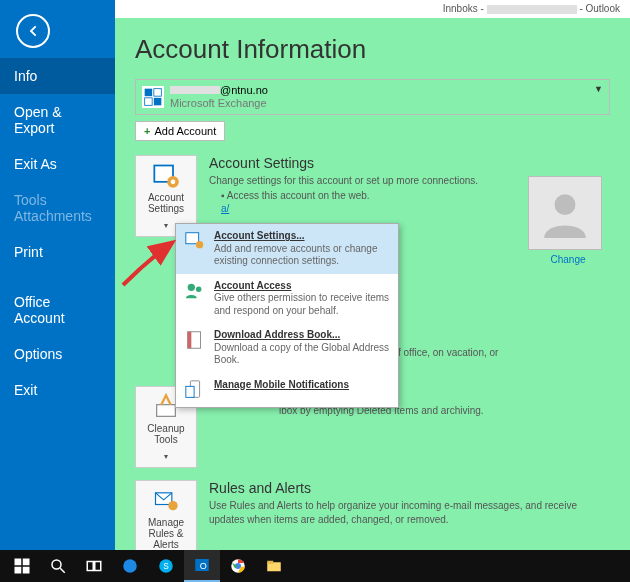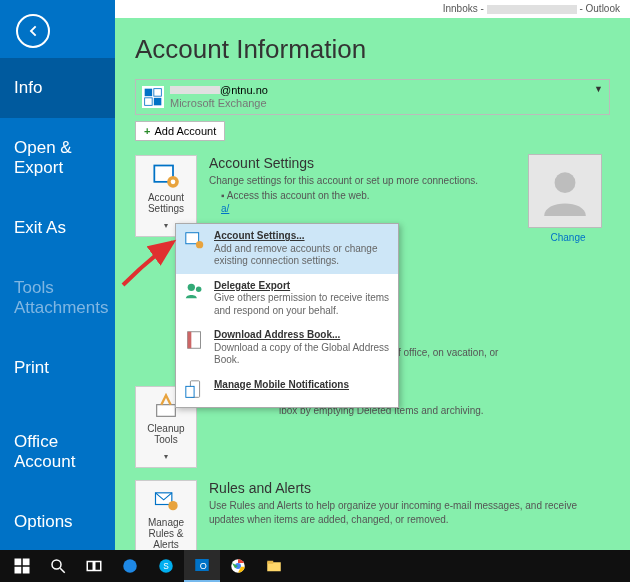--- a/index.html
+++ b/index.html
@@ -3,21 +3,21 @@
 <meta charset="utf-8">
 <style>
 * { margin: 0; padding: 0; box-sizing: border-box; font-family: "Segoe UI", Arial, sans-serif; }
 body { width: 630px; height: 582px; background: #fff; position: relative; overflow: hidden; }
 
 .toprow { position: absolute; top: 0; left: 0; right: 0; height: 18px; font-size: 10px; color: #555; text-align: right; padding-right: 10px; line-height: 18px; background: #fff; }
 
 .sidebar { position: absolute; top: 0; left: 0; width: 115px; height: 550px; background: #0072c6; color: #fff; }
 .back-btn { width: 34px; height: 34px; border: 2px solid #fff; border-radius: 50%; margin: 14px 0 10px 16px; display: flex; align-items: center; justify-content: center; cursor: pointer; }
 .back-btn svg { width: 16px; height: 16px; fill: #fff; }
-.side-item { padding: 20px 14px; font-size: 17px; cursor: pointer; color: #fff; }
+.side-item { padding: 10px 14px; font-size: 14px; cursor: pointer; color: #fff; }
 .side-item.sel { background: #005a9e; }
 .side-item.dis { color: #7fb6e2; cursor: default; }
 .side-gap { height: 14px; }
 
 .main { position: absolute; left: 115px; top: 18px; right: 0; bottom: 32px; padding: 12px 20px; background: #86efac; overflow: hidden; }
 h1 { font-size: 26px; font-weight: 300; color: #333; margin: 4px 0 14px 0; }
 
 .acct-box { border: 1px solid #bbb; padding: 4px 6px; display: flex; align-items: center; font-size: 11px; position: relative; }
 .acct-box .logo { width: 22px; height: 22px; background: #fff; margin-right: 6px; display: flex; align-items: center; justify-content: center; }
 .acct-box .logo svg { width: 20px; height: 20px; }
@@ -31,21 +31,21 @@
 .tile { width: 62px; border: 1px solid #ccc; background: #f7f7f7; text-align: center; padding: 6px 2px 4px 2px; cursor: pointer; flex-shrink: 0; }
 .tile .ic { width: 28px; height: 28px; margin: 0 auto 2px auto; display: flex; align-items: center; justify-content: center; }
 .tile .lbl { font-size: 10px; color: #444; line-height: 1.1; }
 .tile .caret { font-size: 8px; color: #555; }
 .desc { margin-left: 12px; flex: 1; }
 .desc h3 { font-size: 14px; font-weight: 400; color: #333; margin-bottom: 3px; }
 .desc p { font-size: 10px; color: #555; line-height: 1.4; }
 .desc a { color: #0072c6; font-size: 10px; }
 .bullet-row { font-size: 10px; color: #555; margin-top: 2px; padding-left: 12px; }
 
-.avatar-box { width: 80px; position: absolute; right: 22px; top: 136px; text-align: center; }
+.avatar-box { width: 80px; position: absolute; right: 22px; top: 158px; text-align: center; }
 .avatar { width: 74px; height: 74px; border: 1px solid #bbb; background: #e6e6e6; display: flex; align-items: center; justify-content: center; }
 .avatar svg { width: 50px; height: 50px; fill: #bdbdbd; }
 .avatar-box .chg { color: #0072c6; font-size: 10px; margin-top: 4px; cursor: pointer; }
 
 .dropdown { position: absolute; left: 175px; top: 223px; width: 224px; background: #fff; border: 1px solid #aaa; box-shadow: 2px 2px 6px rgba(0,0,0,0.25); z-index: 50; }
 .dd-item { display: flex; padding: 6px 8px; gap: 8px; cursor: pointer; }
 .dd-item.hov { background: #cde6f7; }
 .dd-item .ddic { width: 22px; height: 22px; flex-shrink: 0; display: flex; align-items: center; justify-content: center; }
 .dd-item .ddtxt { font-size: 10px; line-height: 1.25; }
 .dd-item .ddtxt .t { font-weight: 600; color: #333; text-decoration: underline; }
@@ -199,21 +199,21 @@
   </div>
   <div class="dd-item">
     <div class="ddic">
         <svg viewBox="0 0 24 24">
           <circle cx="8" cy="8" r="4" fill="#3a7"></circle>
           <circle cx="16" cy="10" r="3" fill="#3a7"></circle>
           <path d="M2 20c0-5 12-5 12 0" fill="#3a7"></path>
         </svg>
       </div>
     <div class="ddtxt">
-        <div class="t">Delegate Export</div>
+        <div class="t">Account Access</div>
         <div class="s">Give others permission to receive items and respond on your behalf.</div>
       </div>
   </div>
   <div class="dd-item">
     <div class="ddic">
         <svg viewBox="0 0 24 24">
           <rect x="4" y="3" width="14" height="18" fill="#fff" stroke="#888"></rect>
           <rect x="4" y="3" width="4" height="18" fill="#c66"></rect>
         </svg>
       </div>

